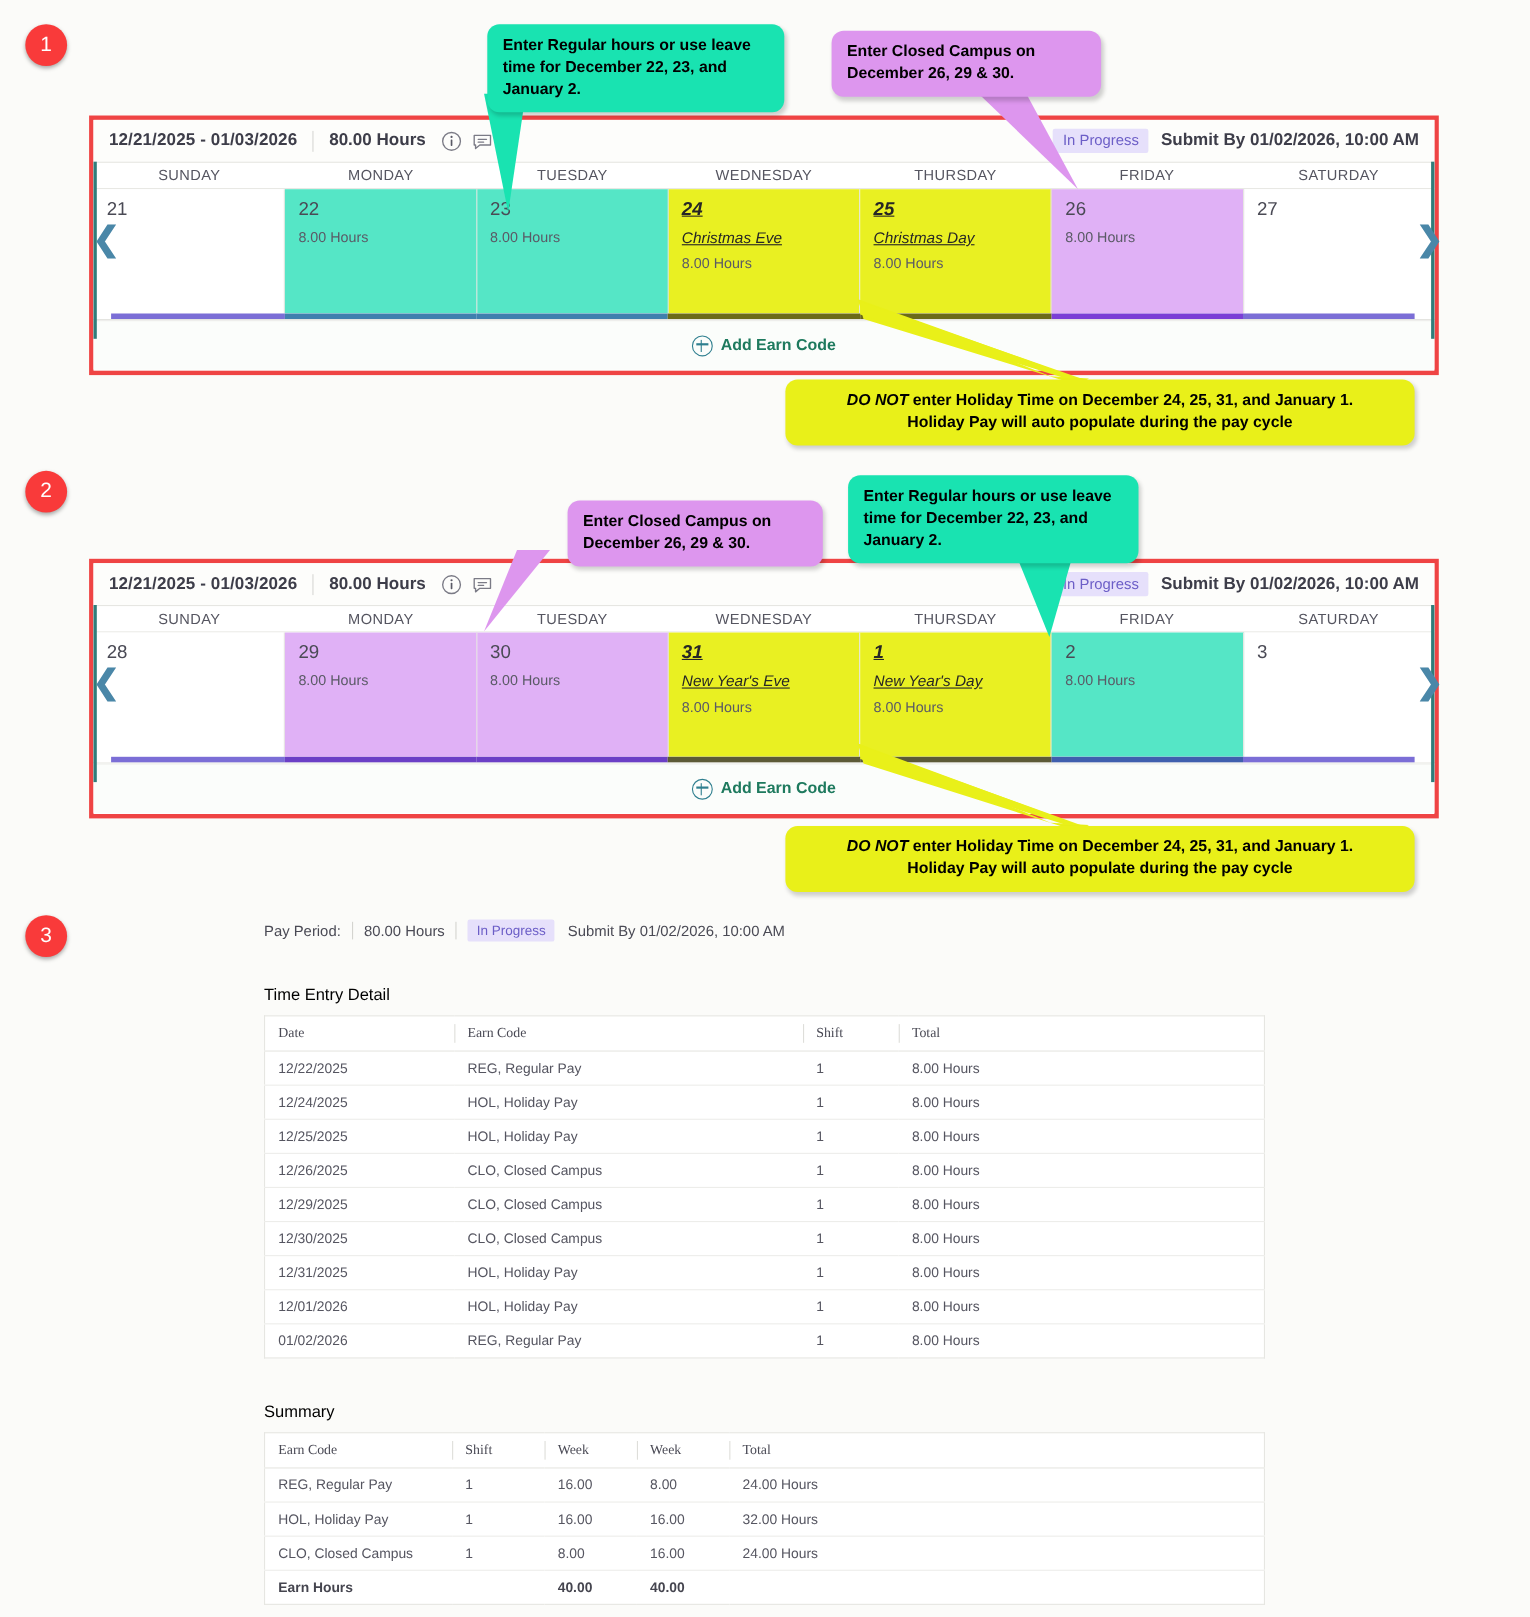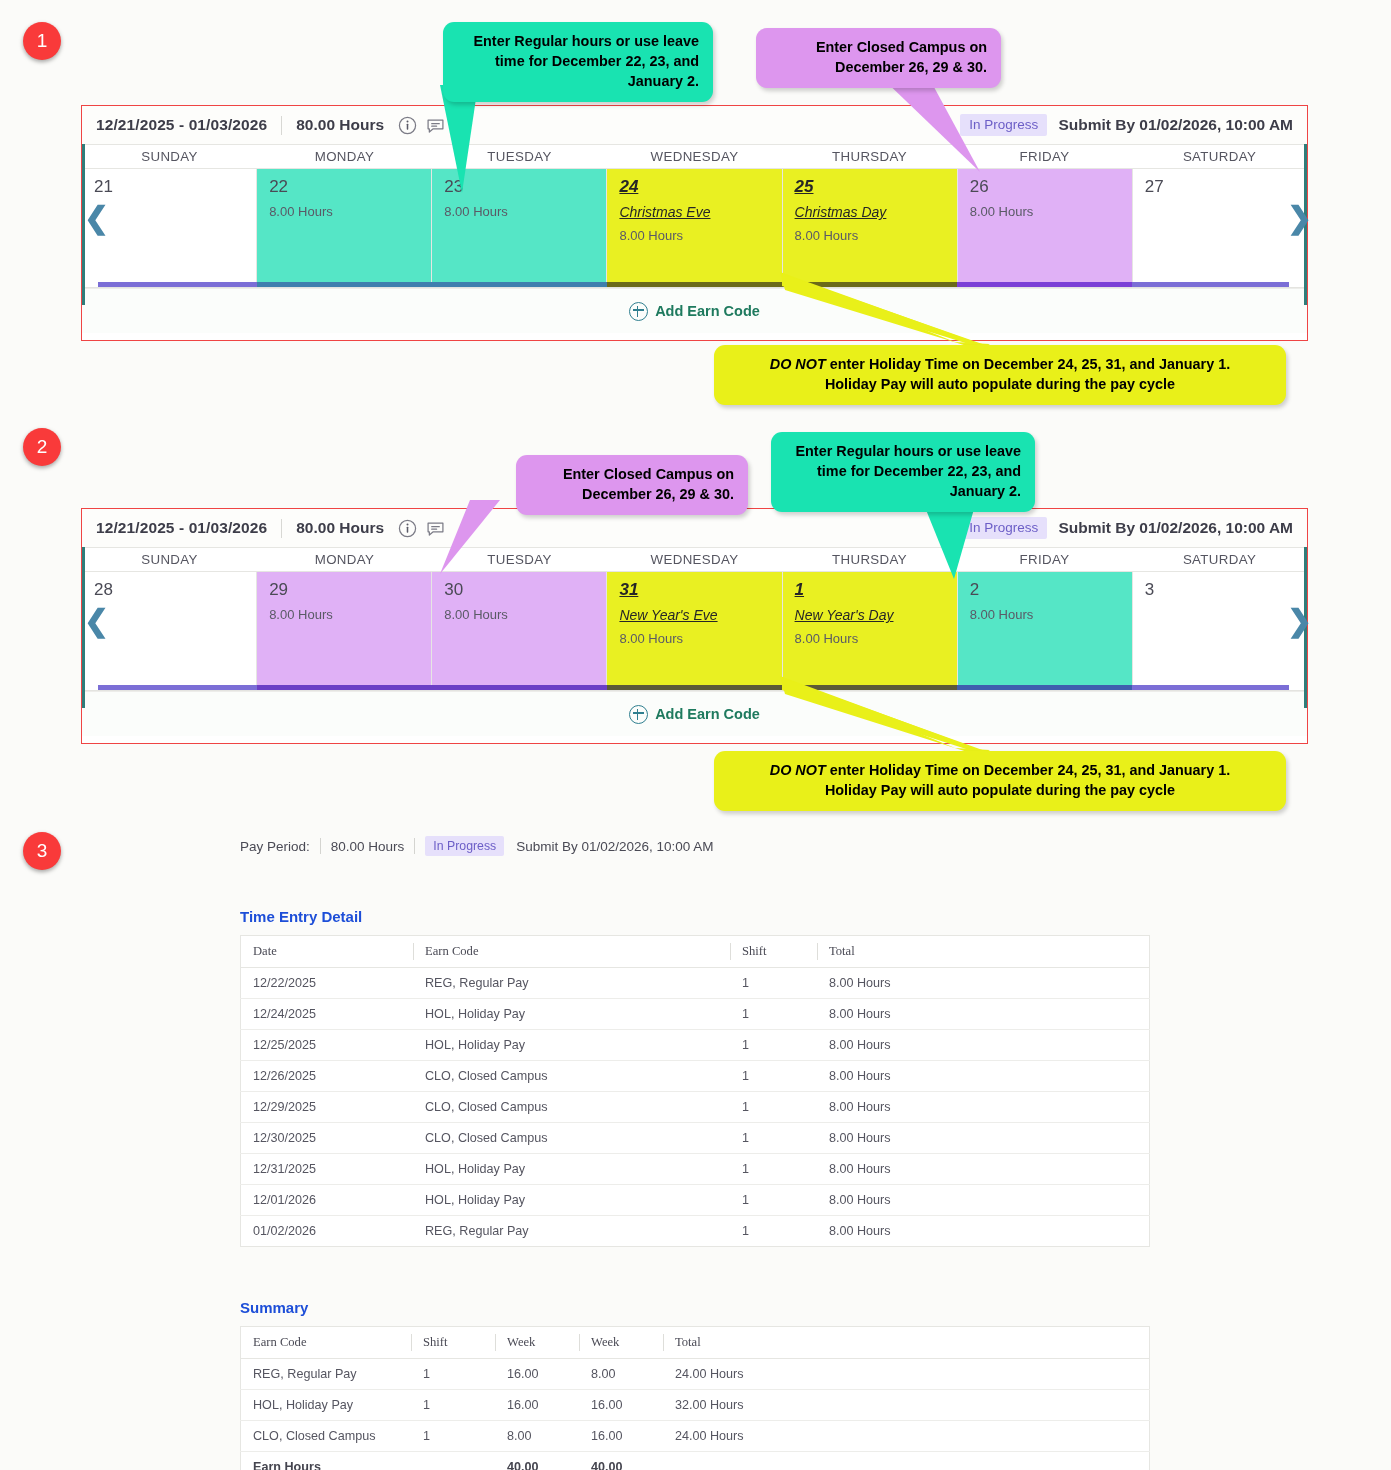--- a/index.html
+++ b/index.html
@@ -21,21 +21,21 @@
     font-size:19px;font-weight:400;
     display:flex;align-items:center;justify-content:center;
     box-shadow:0 2px 4px rgba(0,0,0,.35);
     z-index:40;
   }
 
   
   .sheet{
     position:absolute;
     background:#ffffff;
-    border:1px solid #ef4444;
+    border:4px solid #ef4444;
     box-sizing:border-box;
   }
   .sheet-header{
     height:38px;
     display:flex;align-items:center;
     padding:0 14px;
     box-sizing:border-box;
     background:#fdfdfb;
   }
   .sheet-range{
@@ -144,21 +144,21 @@
   .plus:before{left:3px;right:3px;top:6.7px;height:1.6px;}
   .plus:after{top:3px;bottom:3px;left:6.7px;width:1.6px;}
 
   
   .callout{
     position:absolute;
     border-radius:11px;
     padding:10px 14px;
     font-size:14.4px;font-weight:bold;
     color:#000;
-    text-align:right;
+    text-align:left;
     line-height:1.38;
     box-sizing:border-box;
     z-index:30;
     box-shadow:2px 3px 4px rgba(0,0,0,.18);
   }
   .callout.teal{background:#19e3b1;}
   .callout.purple{background:#dd96ee;}
   .callout.yellow{background:#e9f019;}
   .callout i{font-style:italic;}
 
@@ -168,22 +168,22 @@
   .report{position:absolute;left:240px;top:836px;width:910px;}
   .pp-line{display:flex;align-items:center;font-size:13.5px;color:#4a4a55;}
   .pp-label{font-weight:normal;margin-right:10px;}
   .pp-div{width:1px;height:16px;background:#d4d4d0;margin:0 10px;}
   .pp-hours{}
   .pp-badge{
     background:#e6e0fb;color:#6c5ec7;font-size:12.3px;
     padding:3px 8px;border-radius:2px;margin:0 12px 0 0;
   }
   .sec-title{
-    font-size:15px;font-weight:bold;color:#1d4ed8;
-    margin:52px 0 10px;
+    font-size:15px;font-weight:normal;color:#000000;
+    margin:40px 0 10px;
   }
   table.tbl{
     width:100%;border-collapse:collapse;
     font-size:12.6px;color:#555560;
     background:#fff;
     border:1px solid #e6e6e2;
   }
   table.tbl th{
     text-align:left;font-weight:normal;color:#4a4a55;
     padding:8px 0 8px 12px;

